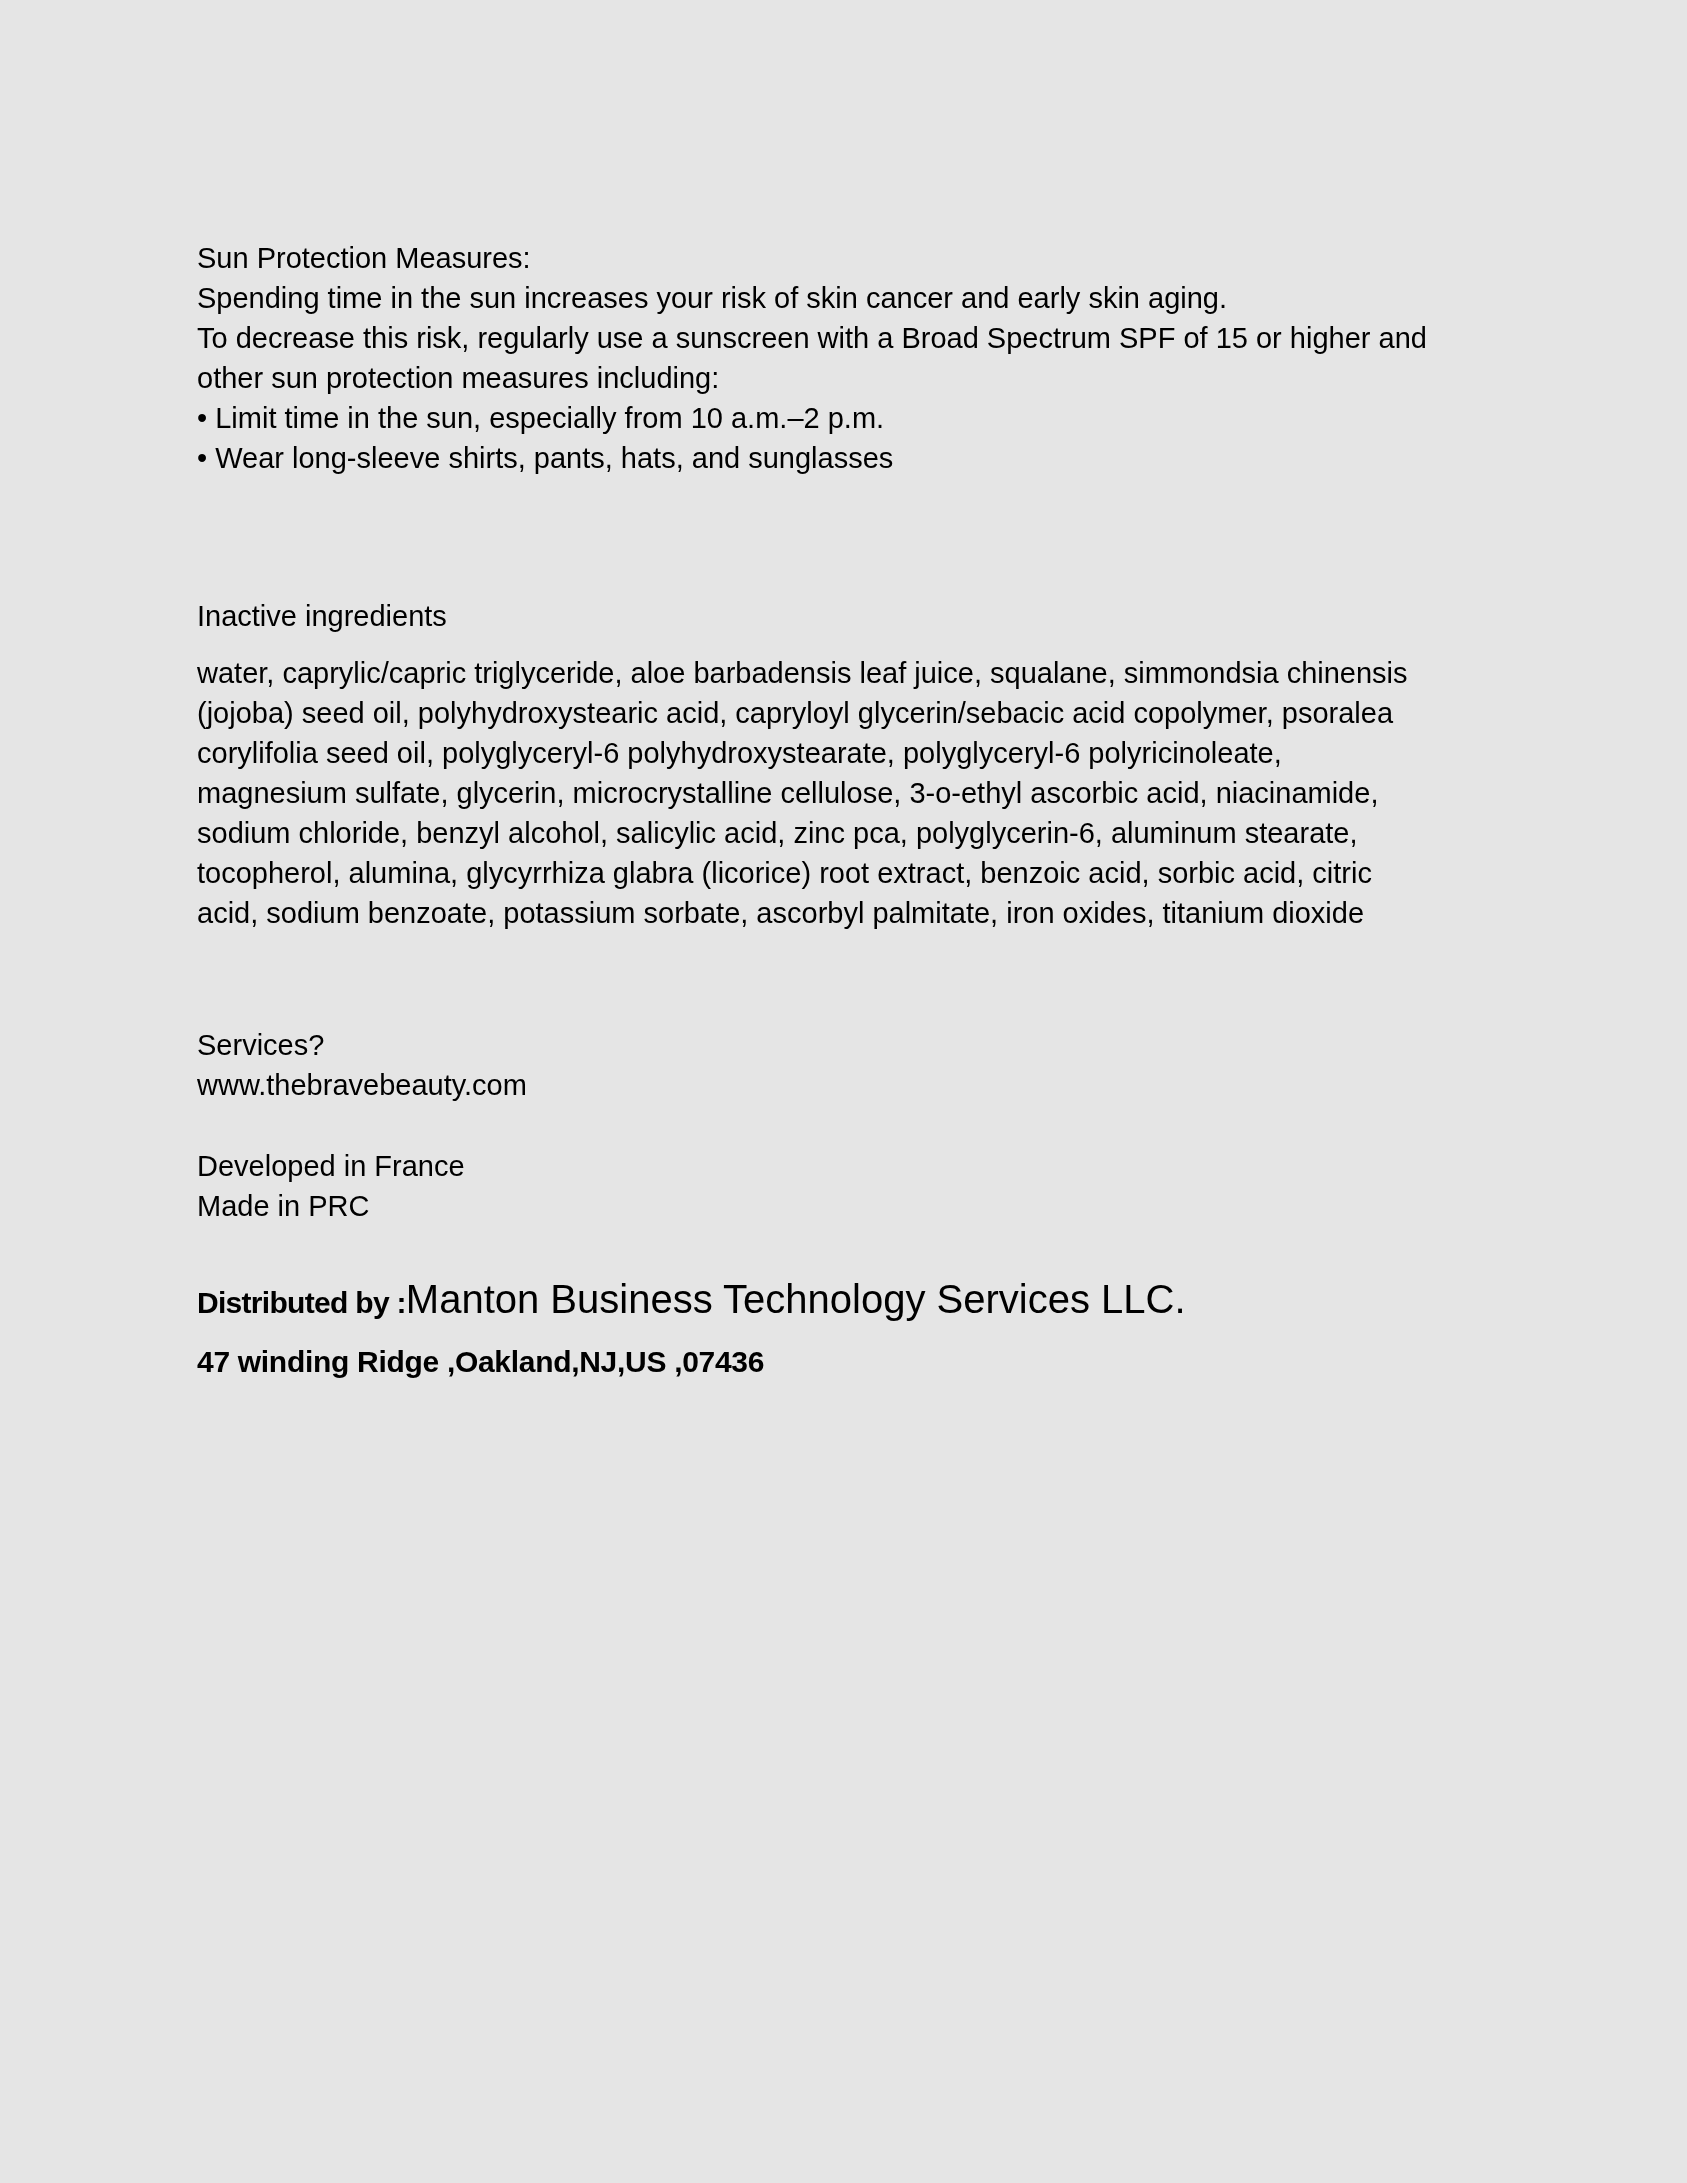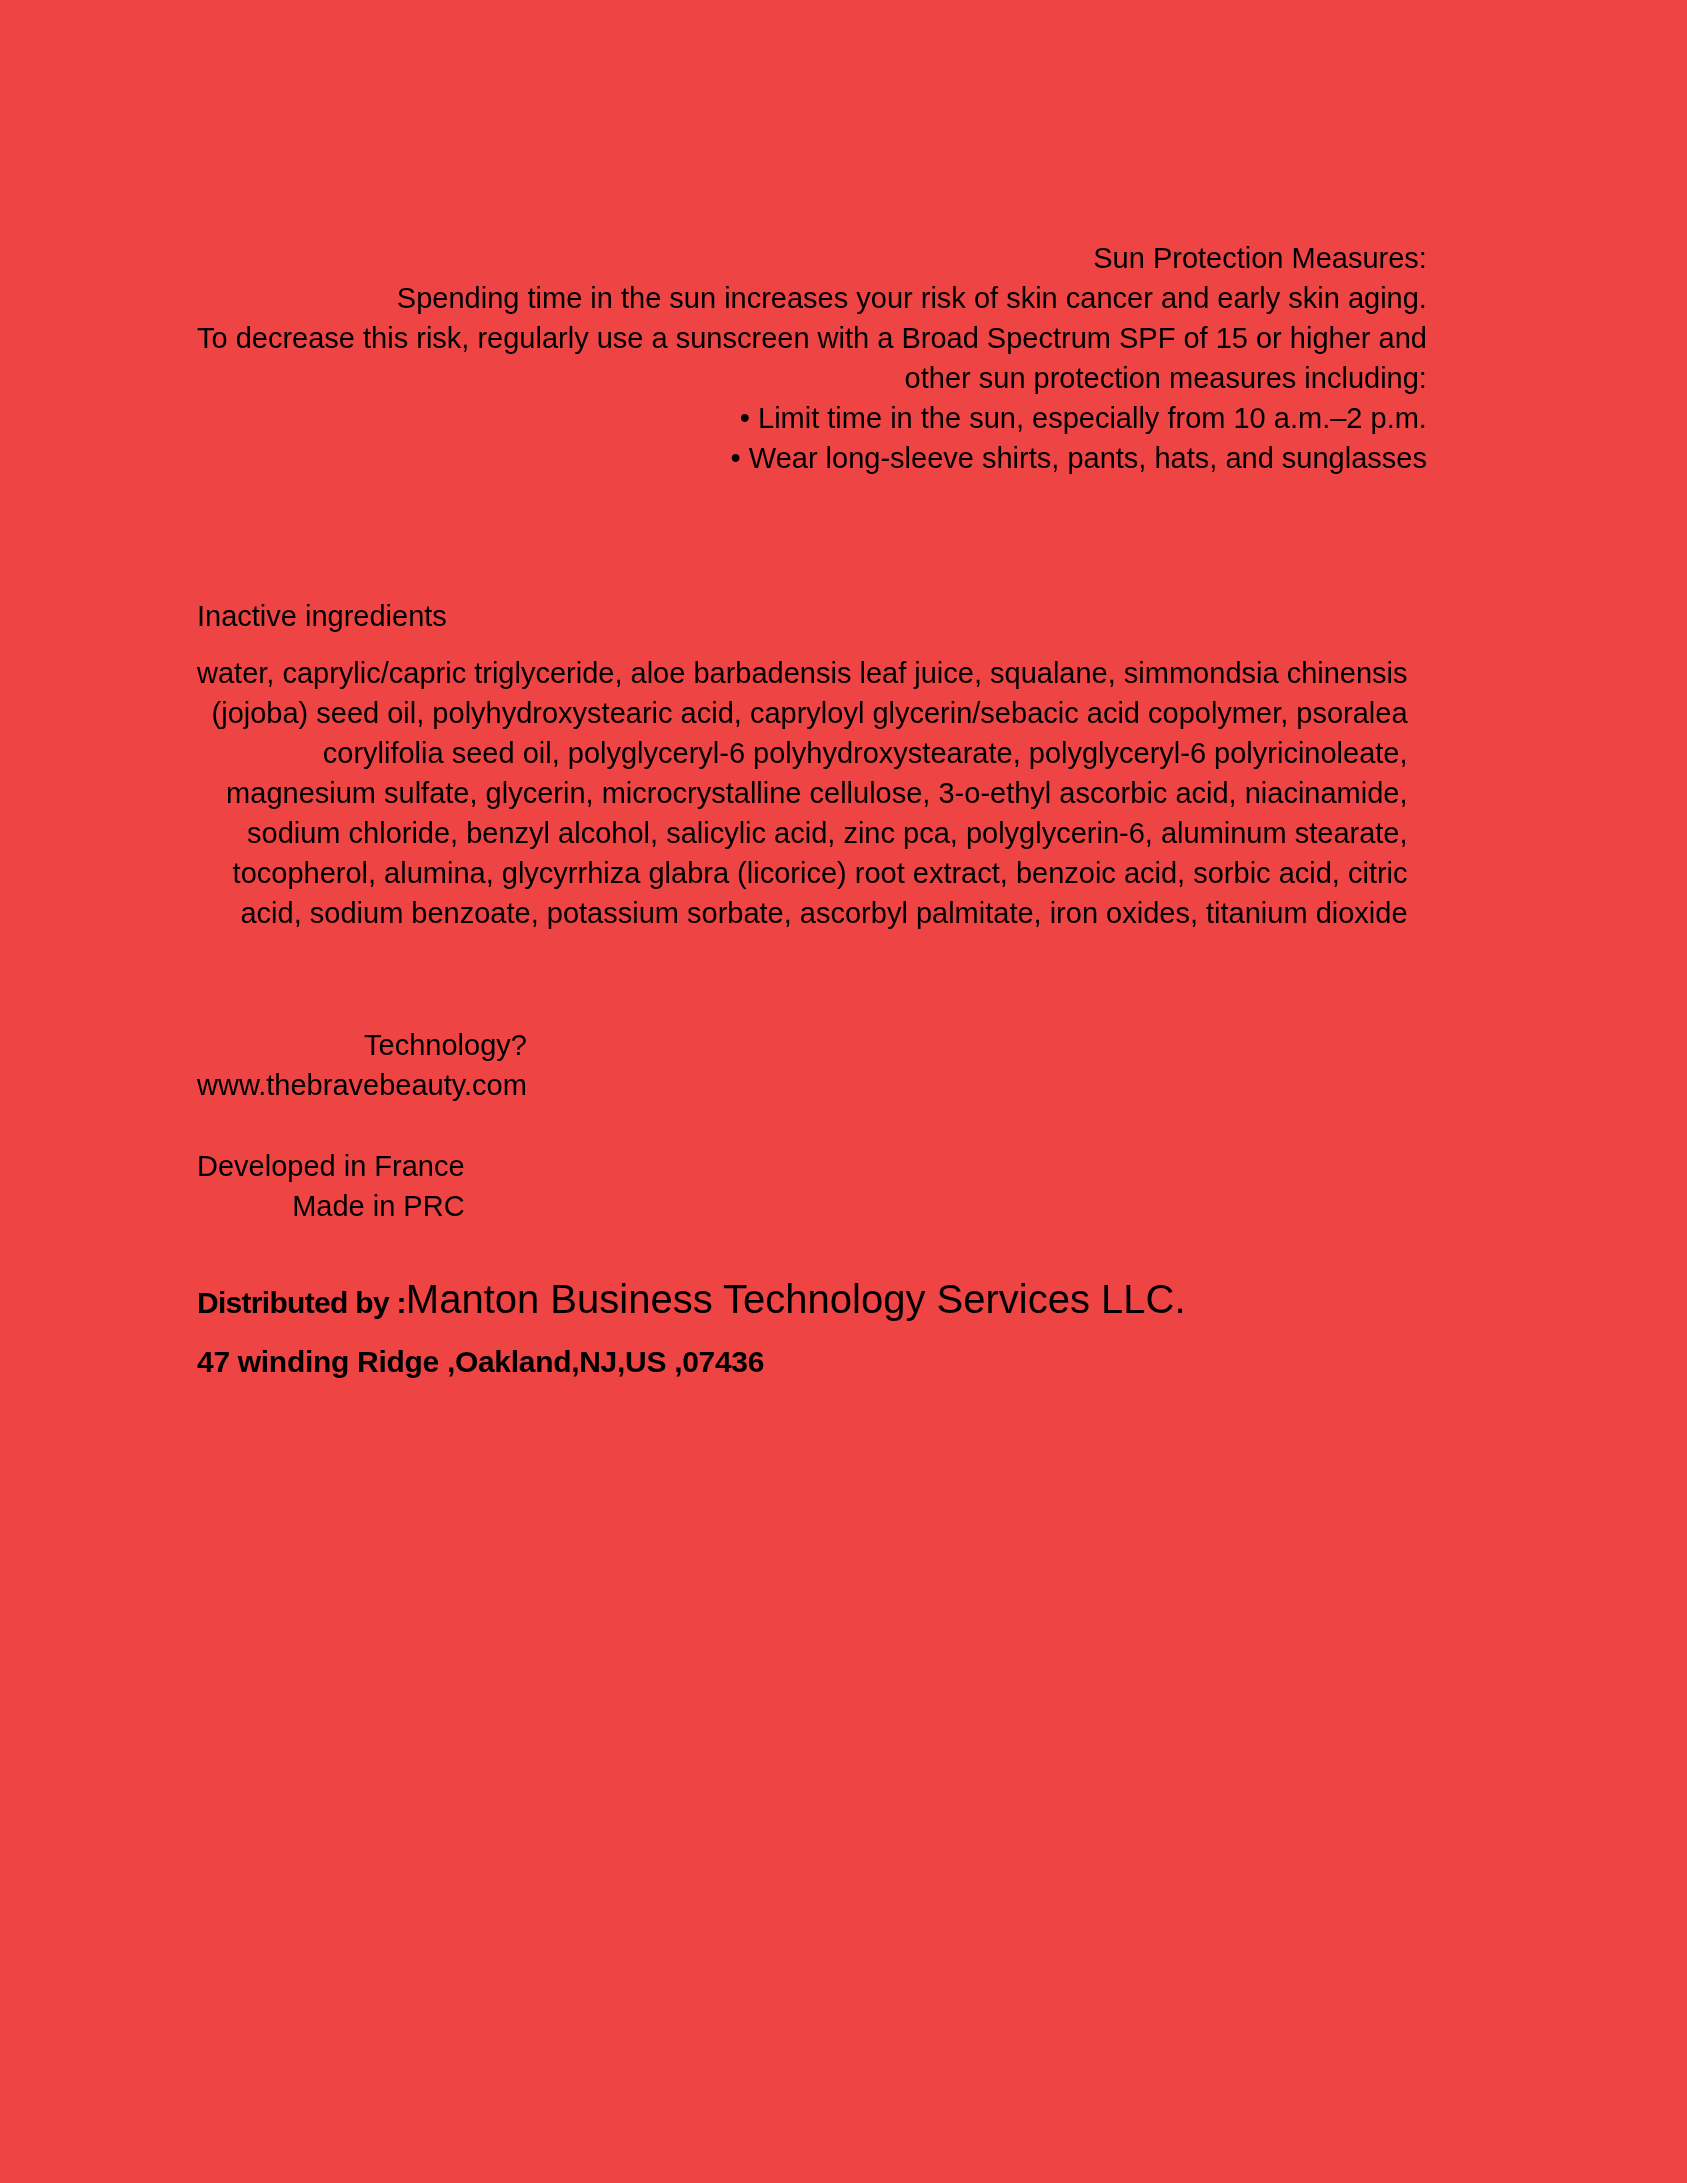--- a/index.html
+++ b/index.html
@@ -42,40 +42,40 @@
     font-weight: bold;
     font-size: 30px;
     line-height: 40px;
     letter-spacing: -0.3px;
     white-space: nowrap;
   }
 </style>
 </head>
 <body>
 
-<div class="page" style="background: #ef4444; color: rgb(0, 0, 0); text-align: right;">
+<div class="page" style="background: #e5e5e5; color: rgb(0, 0, 0);">
 
   <div class="block body-text" style="top: 238px;">Sun Protection Measures:
 Spending time in the sun increases your risk of skin cancer and early skin aging.
 To decrease this risk, regularly use a sunscreen with a Broad Spectrum SPF of 15 or higher and
 other sun protection measures including:
 • Limit time in the sun, especially from 10 a.m.–2 p.m.
 • Wear long-sleeve shirts, pants, hats, and sunglasses</div>
 
   <div class="block body-text" style="top: 596px;">Inactive ingredients</div>
 
   <div class="block body-text" style="top: 653px;">water, caprylic/capric triglyceride, aloe barbadensis leaf juice, squalane, simmondsia chinensis
 (jojoba) seed oil, polyhydroxystearic acid, capryloyl glycerin/sebacic acid copolymer, psoralea
 corylifolia seed oil, polyglyceryl-6 polyhydroxystearate, polyglyceryl-6 polyricinoleate,
 magnesium sulfate, glycerin, microcrystalline cellulose, 3-o-ethyl ascorbic acid, niacinamide,
 sodium chloride, benzyl alcohol, salicylic acid, zinc pca, polyglycerin-6, aluminum stearate,
 tocopherol, alumina, glycyrrhiza glabra (licorice) root extract, benzoic acid, sorbic acid, citric
 acid, sodium benzoate, potassium sorbate, ascorbyl palmitate, iron oxides, titanium dioxide</div>
 
-  <div class="block body-text" style="top: 1025px;">Technology?
+  <div class="block body-text" style="top: 1025px;">Services?
 www.thebravebeauty.com</div>
 
   <div class="block distributor-line" style="top: 1276px;"><span class="dist-label">Distributed by :</span><span class="dist-name">Manton Business Technology Services LLC.</span></div>
 
   <div class="block body-text" style="top: 1146px;">Developed in France
 Made in PRC</div>
 
   <div class="block address-line" style="top: 1342px;">47 winding Ridge ,Oakland,NJ,US ,07436</div>
 
 </div>

